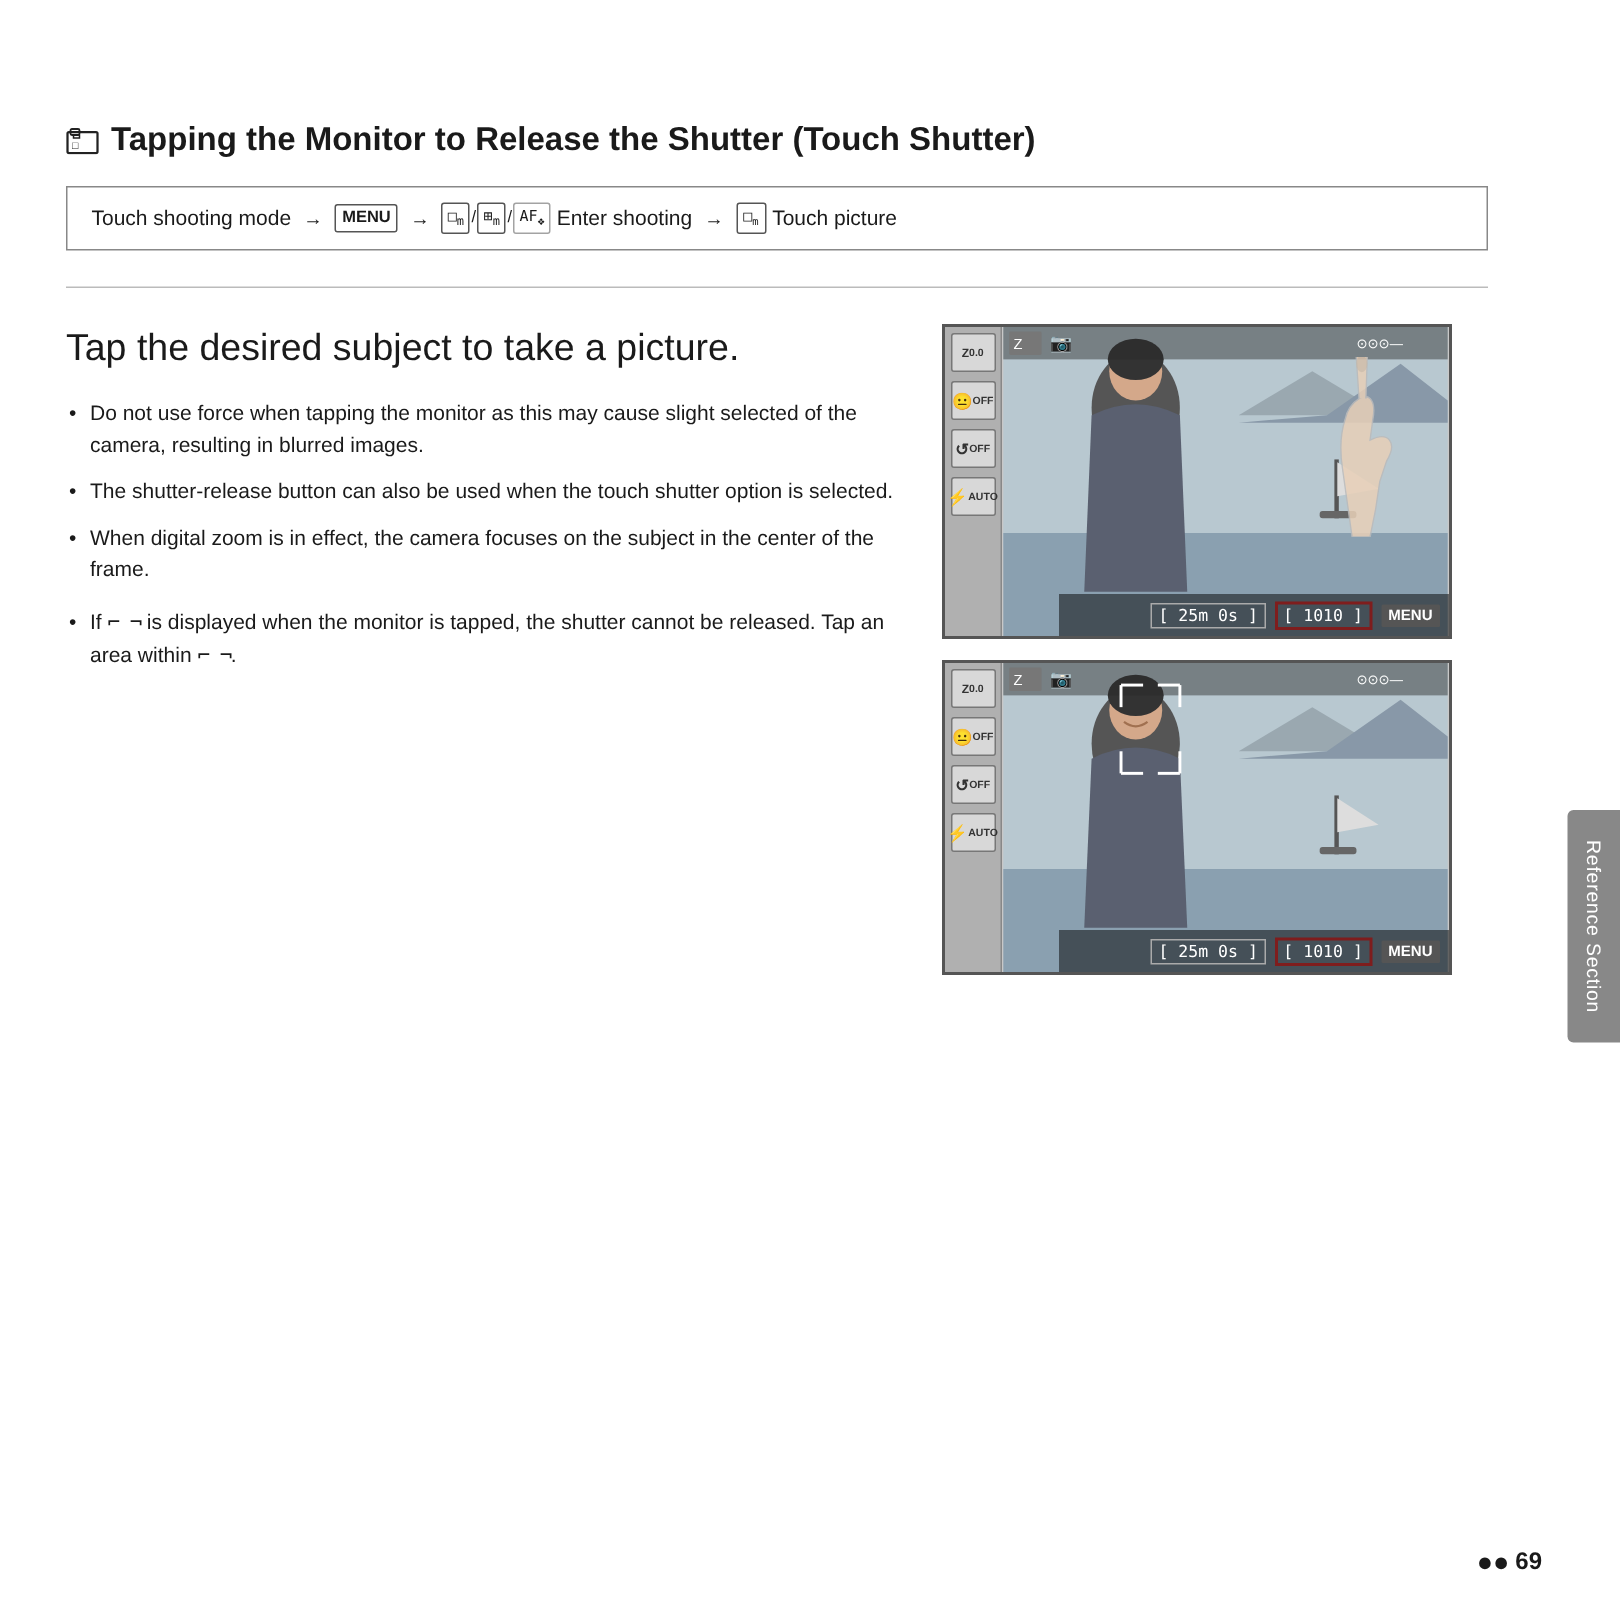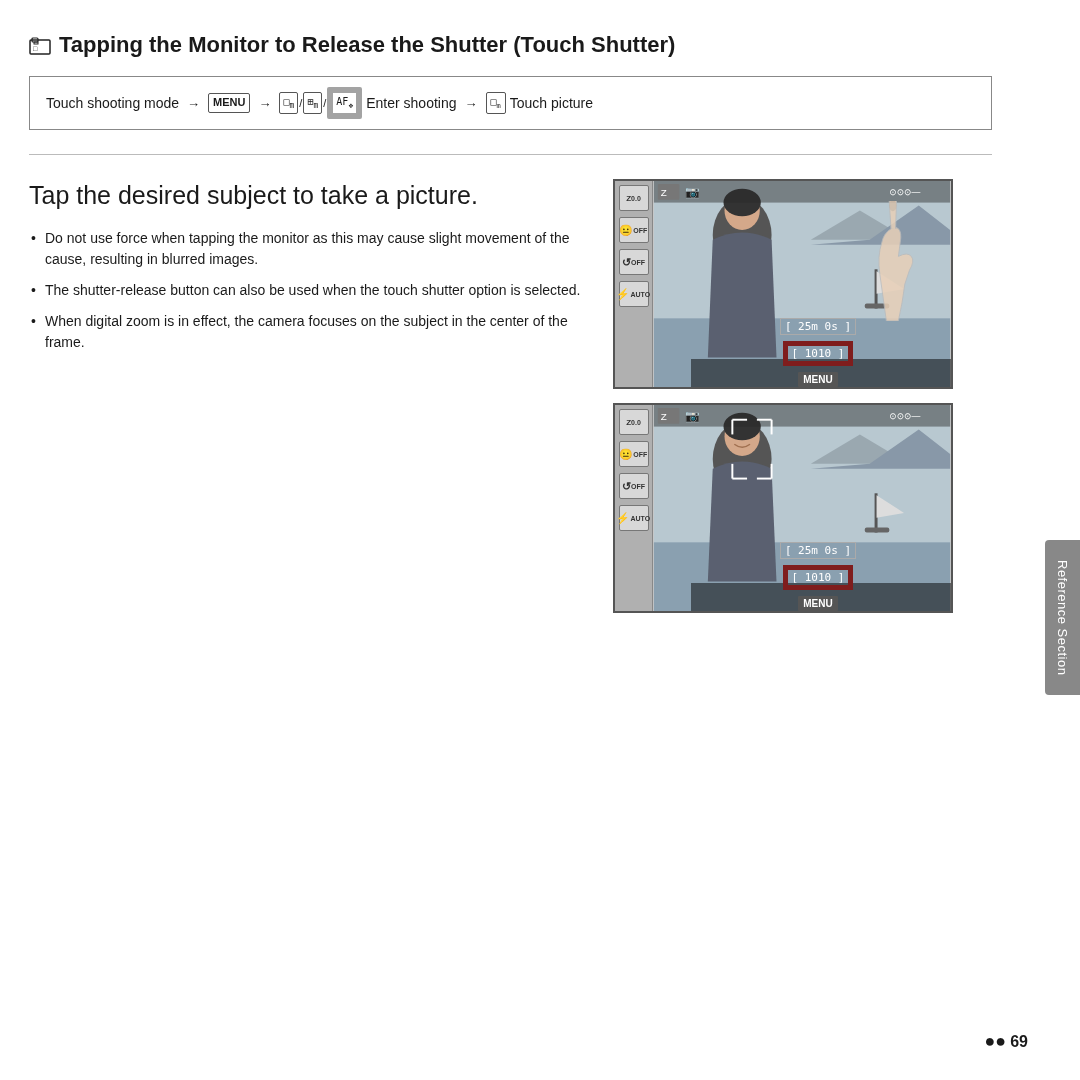--- a/index.html
+++ b/index.html
@@ -8,22 +8,23 @@
       height: 1080px;
       background: #ffffff;
       font-family: 'Arial', sans-serif;
       font-size: 15px;
       color: #1a1a1a;
       overflow: hidden;
       position: relative;
     }
 
     .page-content {
-      padding: 32px 48px 32px 29px;
+      padding: 32px 48px 32px 44px;
       max-width: 1040px;
+      margin-top: 48px;
     }
 
     
     .page-title {
       font-size: 22px;
       font-weight: bold;
       margin-bottom: 18px;
       display: flex;
       align-items: center;
       gap: 8px;
@@ -183,34 +184,33 @@
       bottom: 0;
       left: 38px;
       right: 0;
       height: 28px;
       background: rgba(0,0,0,0.5);
       display: flex;
       align-items: center;
       justify-content: flex-end;
       padding-right: 6px;
       gap: 6px;
-      flex-direction: column;
     }
     .cam-timer-text {
       color: #ffffff;
       font-size: 11px;
       font-family: monospace;
       border: 1px solid #aaa;
       padding: 1px 4px;
     }
     .cam-counter-text {
       color: #ffffff;
       font-size: 11px;
       font-family: monospace;
-      border: 5px solid #7f1d1d;
+      border: 2px solid #7f1d1d;
       padding: 1px 4px;
     }
     .cam-menu-btn {
       background: #555;
       color: #fff;
       font-size: 10px;
       font-weight: bold;
       padding: 2px 5px;
       border-radius: 1px;
     }
@@ -283,41 +283,44 @@
     <span>Touch shooting mode</span>
     <span class="arrow">→</span>
     <span class="icon-inline">MENU</span>
     <span class="arrow">→</span>
     <span style="display:inline-flex;gap:1px;align-items:center;">
 
       <span style="display:inline-block;border:1px solid #555;padding:1px 3px;font-size:10px;border-radius:2px;font-family:monospace;">□<sub style="font-size:8px;">m</sub></span>
       <span style="font-size:11px;">/</span>
       <span style="display:inline-block;border:1px solid #555;padding:1px 3px;font-size:10px;border-radius:2px;font-family:monospace;">⊞<sub style="font-size:8px;">m</sub></span>
       <span style="font-size:11px;">/</span>
-      <span style="display:inline-block;border:6px solid #a3a3a3;padding:1px 3px;font-size:10px;border-radius:2px;font-family:monospace;">AF<sub style="font-size:8px;">❖</sub></span>
+      <span style="display:inline-block;border:1px solid #a3a3a3;padding:1px 3px;font-size:10px;border-radius:2px;font-family:monospace;">AF<sub style="font-size:8px;">❖</sub></span>
     </span>
     <span>Enter shooting</span>
     <span class="arrow">→</span>
     <span style="display:inline-block;border:1px solid #555;padding:1px 4px;font-size:10px;border-radius:2px;font-family:monospace;">□<sub style="font-size:7px;">m</sub></span>
     <span>Touch picture</span>
   </div>
 
   <hr class="divider">
 
   <div class="main-area">
 
     <div class="text-col">
       <h2 class="section-heading">Tap the desired subject to take a picture.</h2>
 
       <ul class="bullet-list">
-        <li>Do not use force when tapping the monitor as this may cause slight movement of the cause, resulting in blurred images.</li>
+        <li>Do not use force when tapping the monitor as this may cause slight selected of the camera, resulting in blurred images.</li>
         <li>The shutter-release button can also be used when the touch shutter option is selected.</li>
         <li>When digital zoom is in effect, the camera focuses on the subject in the center of the frame.</li>
       </ul>
 
+      <p class="extra-note">
+        If <span class="bracket-icon">⌐ ¬</span> is displayed when the monitor is tapped, the shutter cannot be released. Tap an area within <span class="bracket-icon">⌐ ¬</span>.
+      </p>
     </div>
 
     <div class="images-col">
 
       <div class="camera-screen">
 
         <div class="cam-sidebar">
           <div class="cam-icon-box" style="font-size:8px;">Z<br><span style="font-size:7px;">0.0</span></div>
           <div class="cam-icon-box" style="font-size:11px;">😐<br><span style="font-size:7px;">OFF</span></div>
           <div class="cam-icon-box" style="font-size:11px;">↺<br><span style="font-size:7px;">OFF</span></div>

